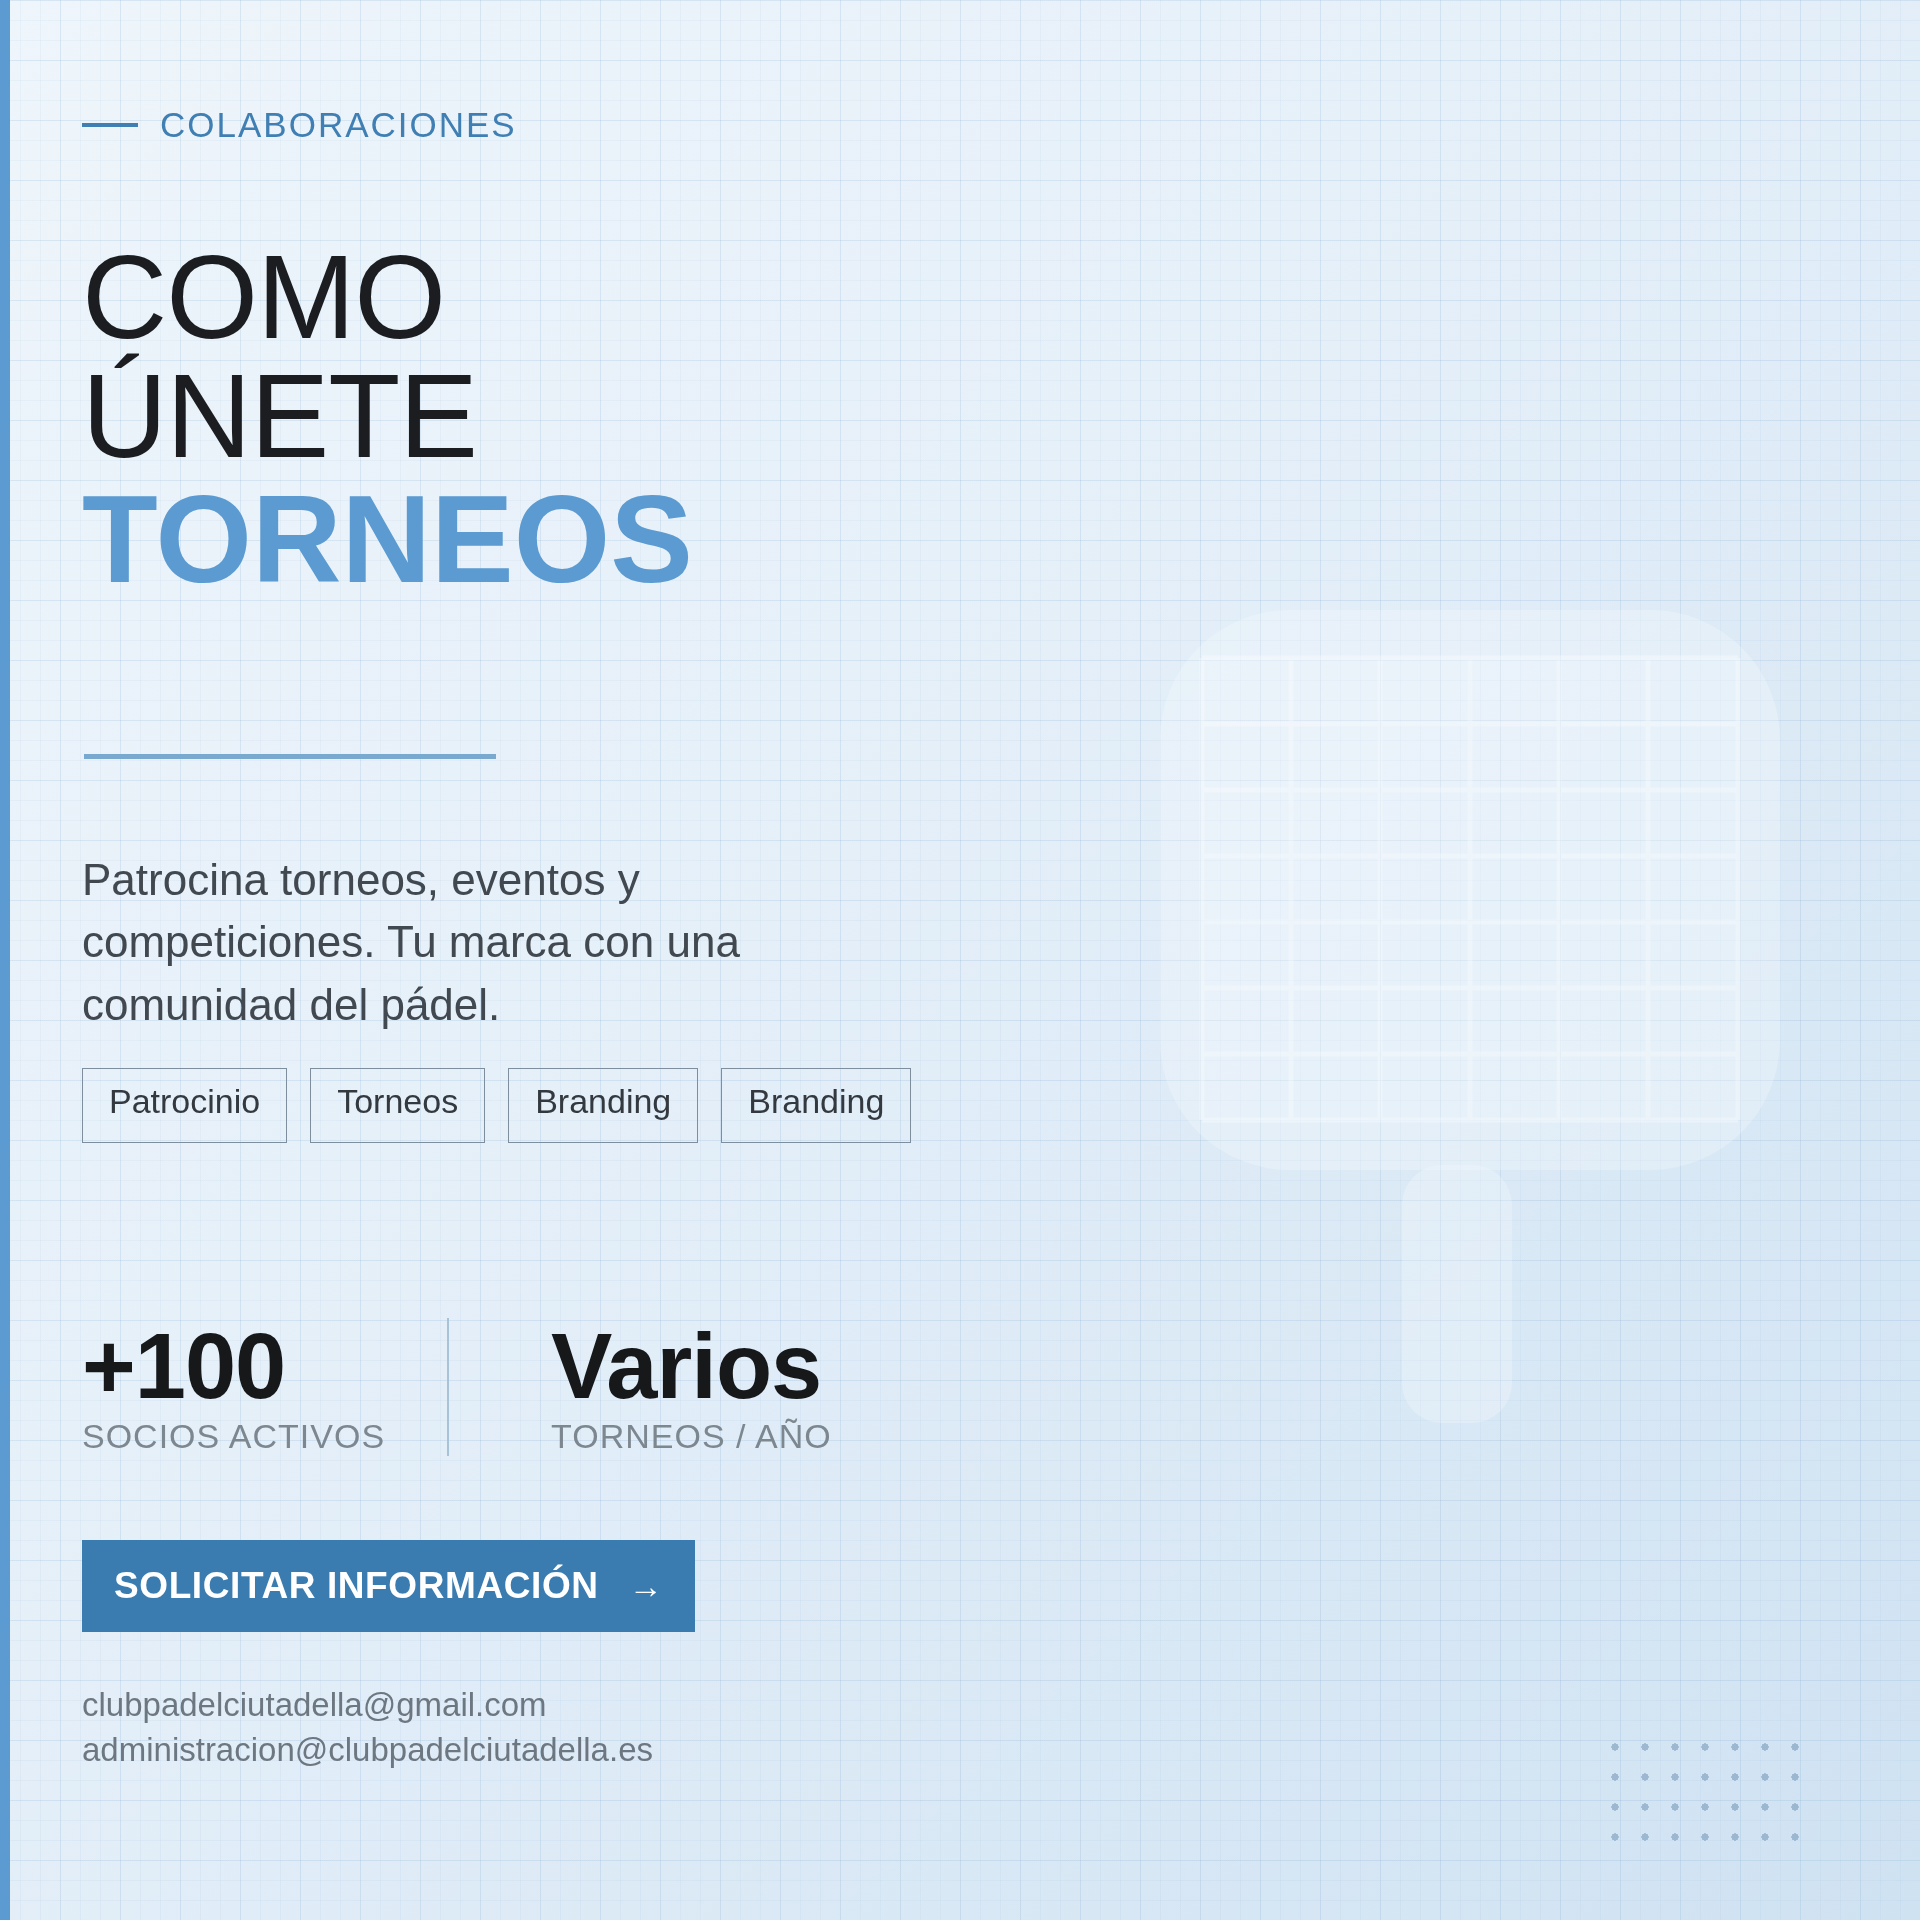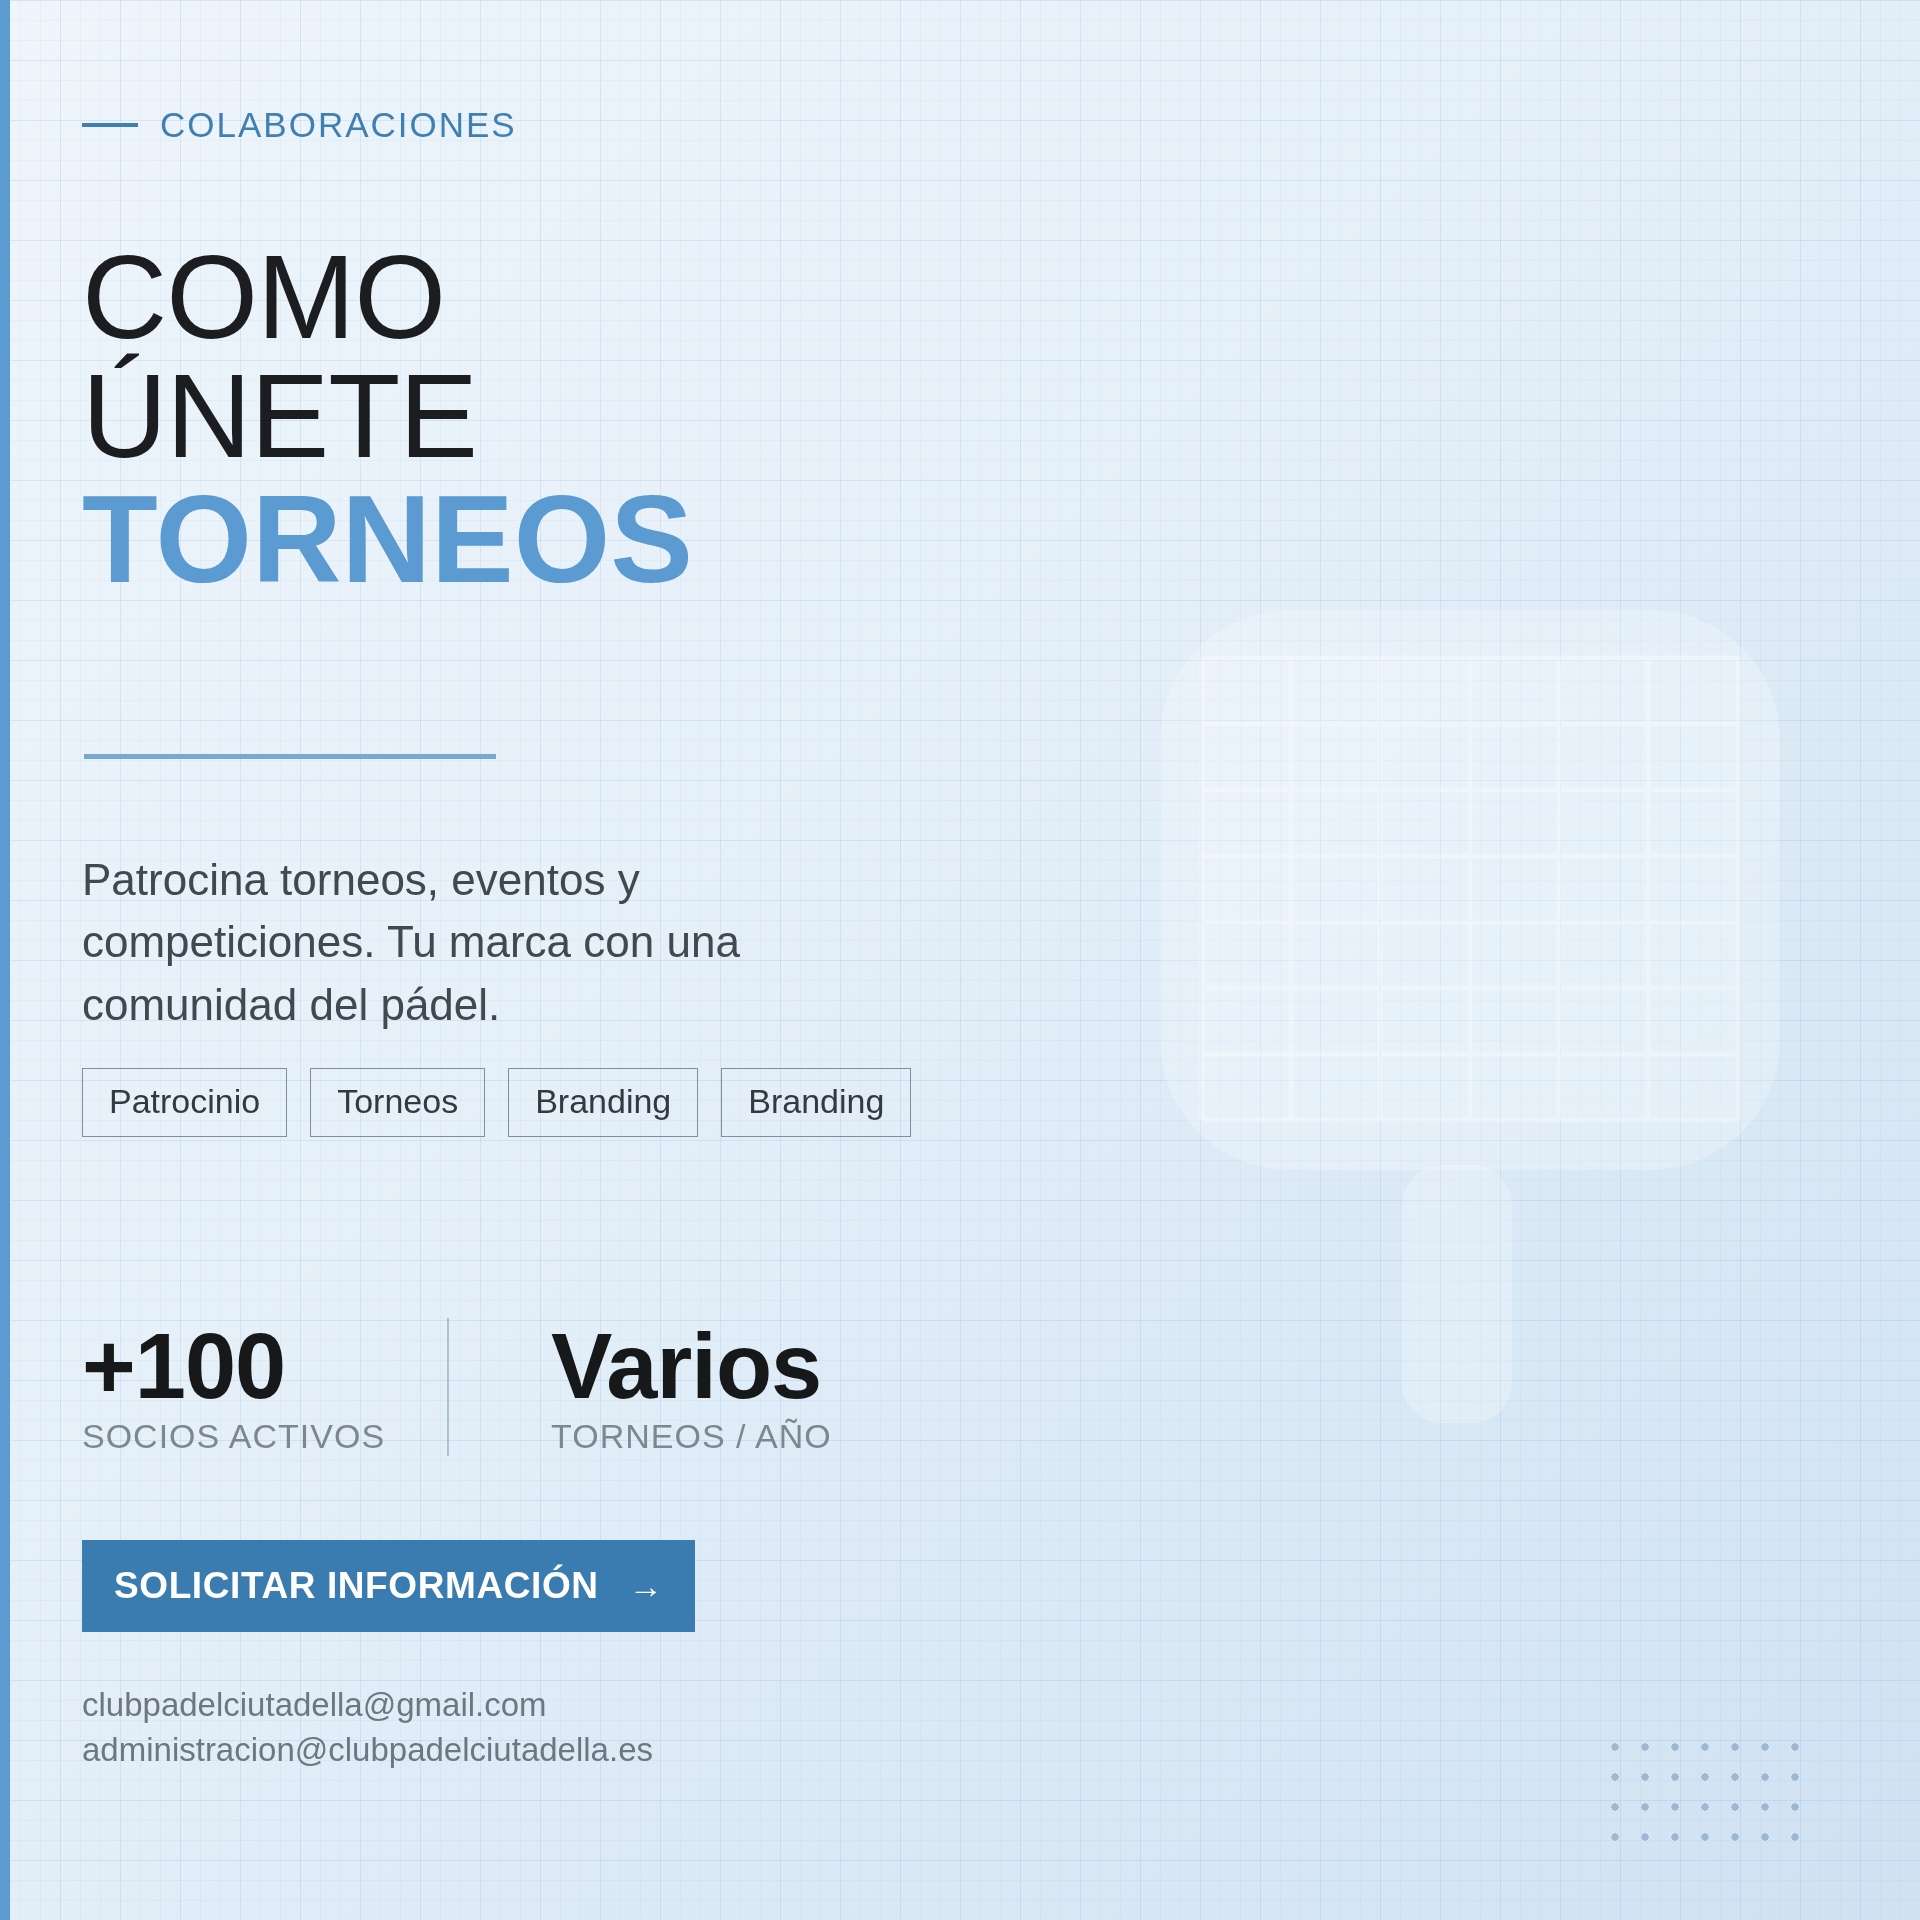--- a/index.html
+++ b/index.html
@@ -152,21 +152,21 @@
   
   .tags {
     position: absolute;
     top: 1068px;
     left: 0;
     display: flex;
     gap: 23px;
   }
   .tag {
     border: 1.6px solid #7e8e9c;
-    padding: 12px 26px 14px 26px;
+    padding: 12px 26px 20px 26px;
     font-size: 34px;
     color: #33393f;
     background: transparent;
     line-height: 1.2;
     white-space: nowrap;
     text-align: center;
   }
 
   
   .stats {

